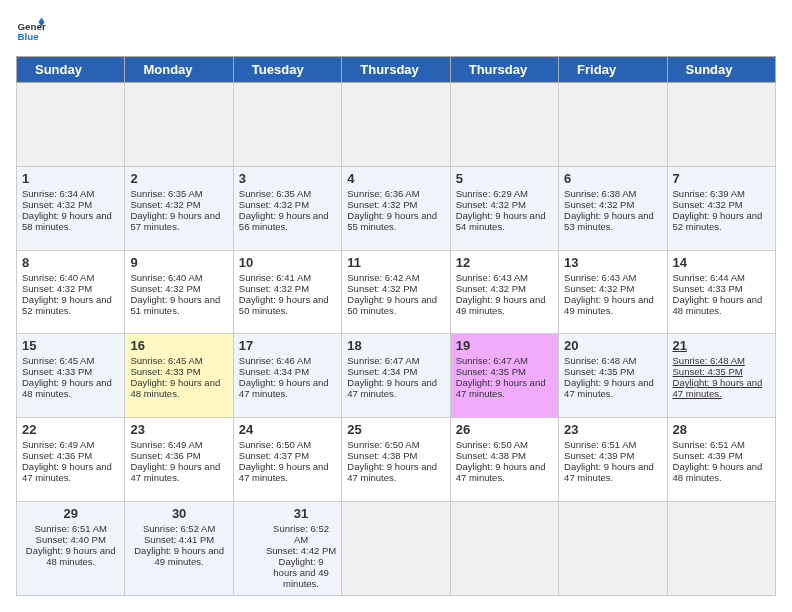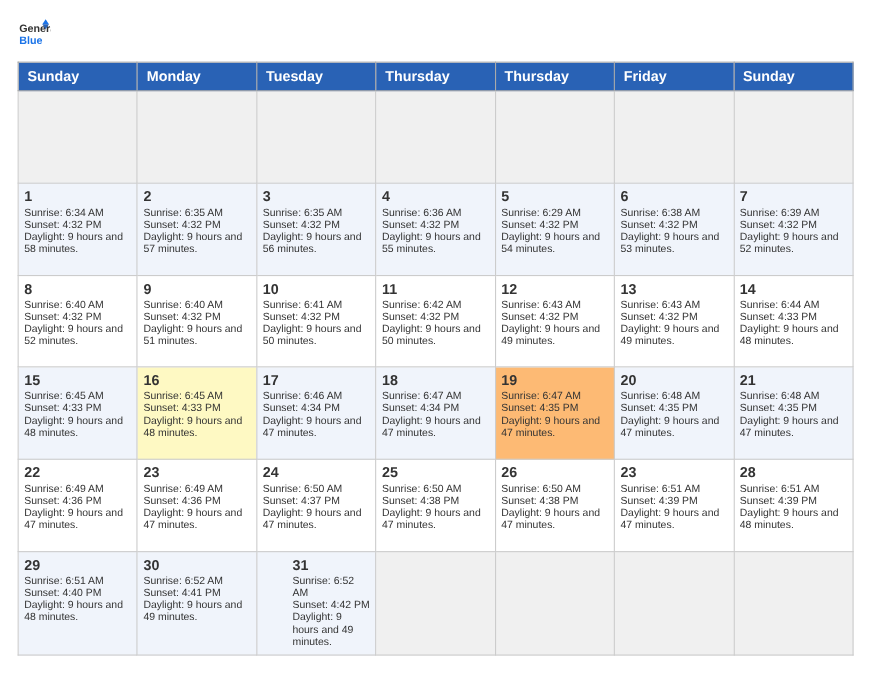--- a/index.html
+++ b/index.html
@@ -47,21 +47,21 @@
     .calendar {
       border-collapse: collapse;
       width: 100%;
       flex: 1;
       table-layout: fixed;
     }
     .calendar th {
       background: #2962b5;
       color: #fff;
       text-align: left;
-      padding: 5px 8px;
+      padding: 5px 18px;
       font-size: 13px;
       border: 1px solid #aaa;
     }
     .calendar td {
       vertical-align: top;
       border: 1px solid #ccc;
       padding: 4px 5px;
       font-size: 9.5px;
       color: #333;
       background: #fff;
@@ -74,20 +74,21 @@
       font-size: 13px;
       font-weight: bold;
       display: block;
       margin-bottom: 2px;
     }
     .empty-cell {
       background: #f0f0f0 !important;
     }
     .last-row td {
       height: 70px;
+      text-align: center;
     }
   </style>
 </head>
 <body>
 
 <div class="page">
   <div class="header">
     <div class="logo">
       <svg class="logo-icon" viewBox="0 0 40 40">
         <text x="2" y="18" font-size="13" font-weight="bold" fill="#333" font-family="Arial">General</text>
@@ -230,33 +231,33 @@
             <div>Sunrise: 6:46 AM</div>
             <div>Sunset: 4:34 PM</div>
             <div>Daylight: 9 hours and 47 minutes.</div>
           </td>
           <td style="background: rgb(240, 244, 251);">
             <span class="day-num">18</span>
             <div>Sunrise: 6:47 AM</div>
             <div>Sunset: 4:34 PM</div>
             <div>Daylight: 9 hours and 47 minutes.</div>
           </td>
-          <td style="background: #fdba74;">
+          <td style="background: #f0abfc;">
             <span class="day-num">19</span>
             <div>Sunrise: 6:47 AM</div>
             <div>Sunset: 4:35 PM</div>
             <div>Daylight: 9 hours and 47 minutes.</div>
           </td>
           <td style="background: rgb(240, 244, 251);">
             <span class="day-num">20</span>
             <div>Sunrise: 6:48 AM</div>
             <div>Sunset: 4:35 PM</div>
             <div>Daylight: 9 hours and 47 minutes.</div>
           </td>
-          <td style="background: rgb(240, 244, 251);">
+          <td style="background: rgb(240, 244, 251); text-decoration: underline;">
             <span class="day-num">21</span>
             <div>Sunrise: 6:48 AM</div>
             <div>Sunset: 4:35 PM</div>
             <div>Daylight: 9 hours and 47 minutes.</div>
           </td>
         </tr>
         <tr>
           <td style="background: rgb(255, 255, 255);">
             <span class="day-num">22</span>
             <div>Sunrise: 6:49 AM</div>

